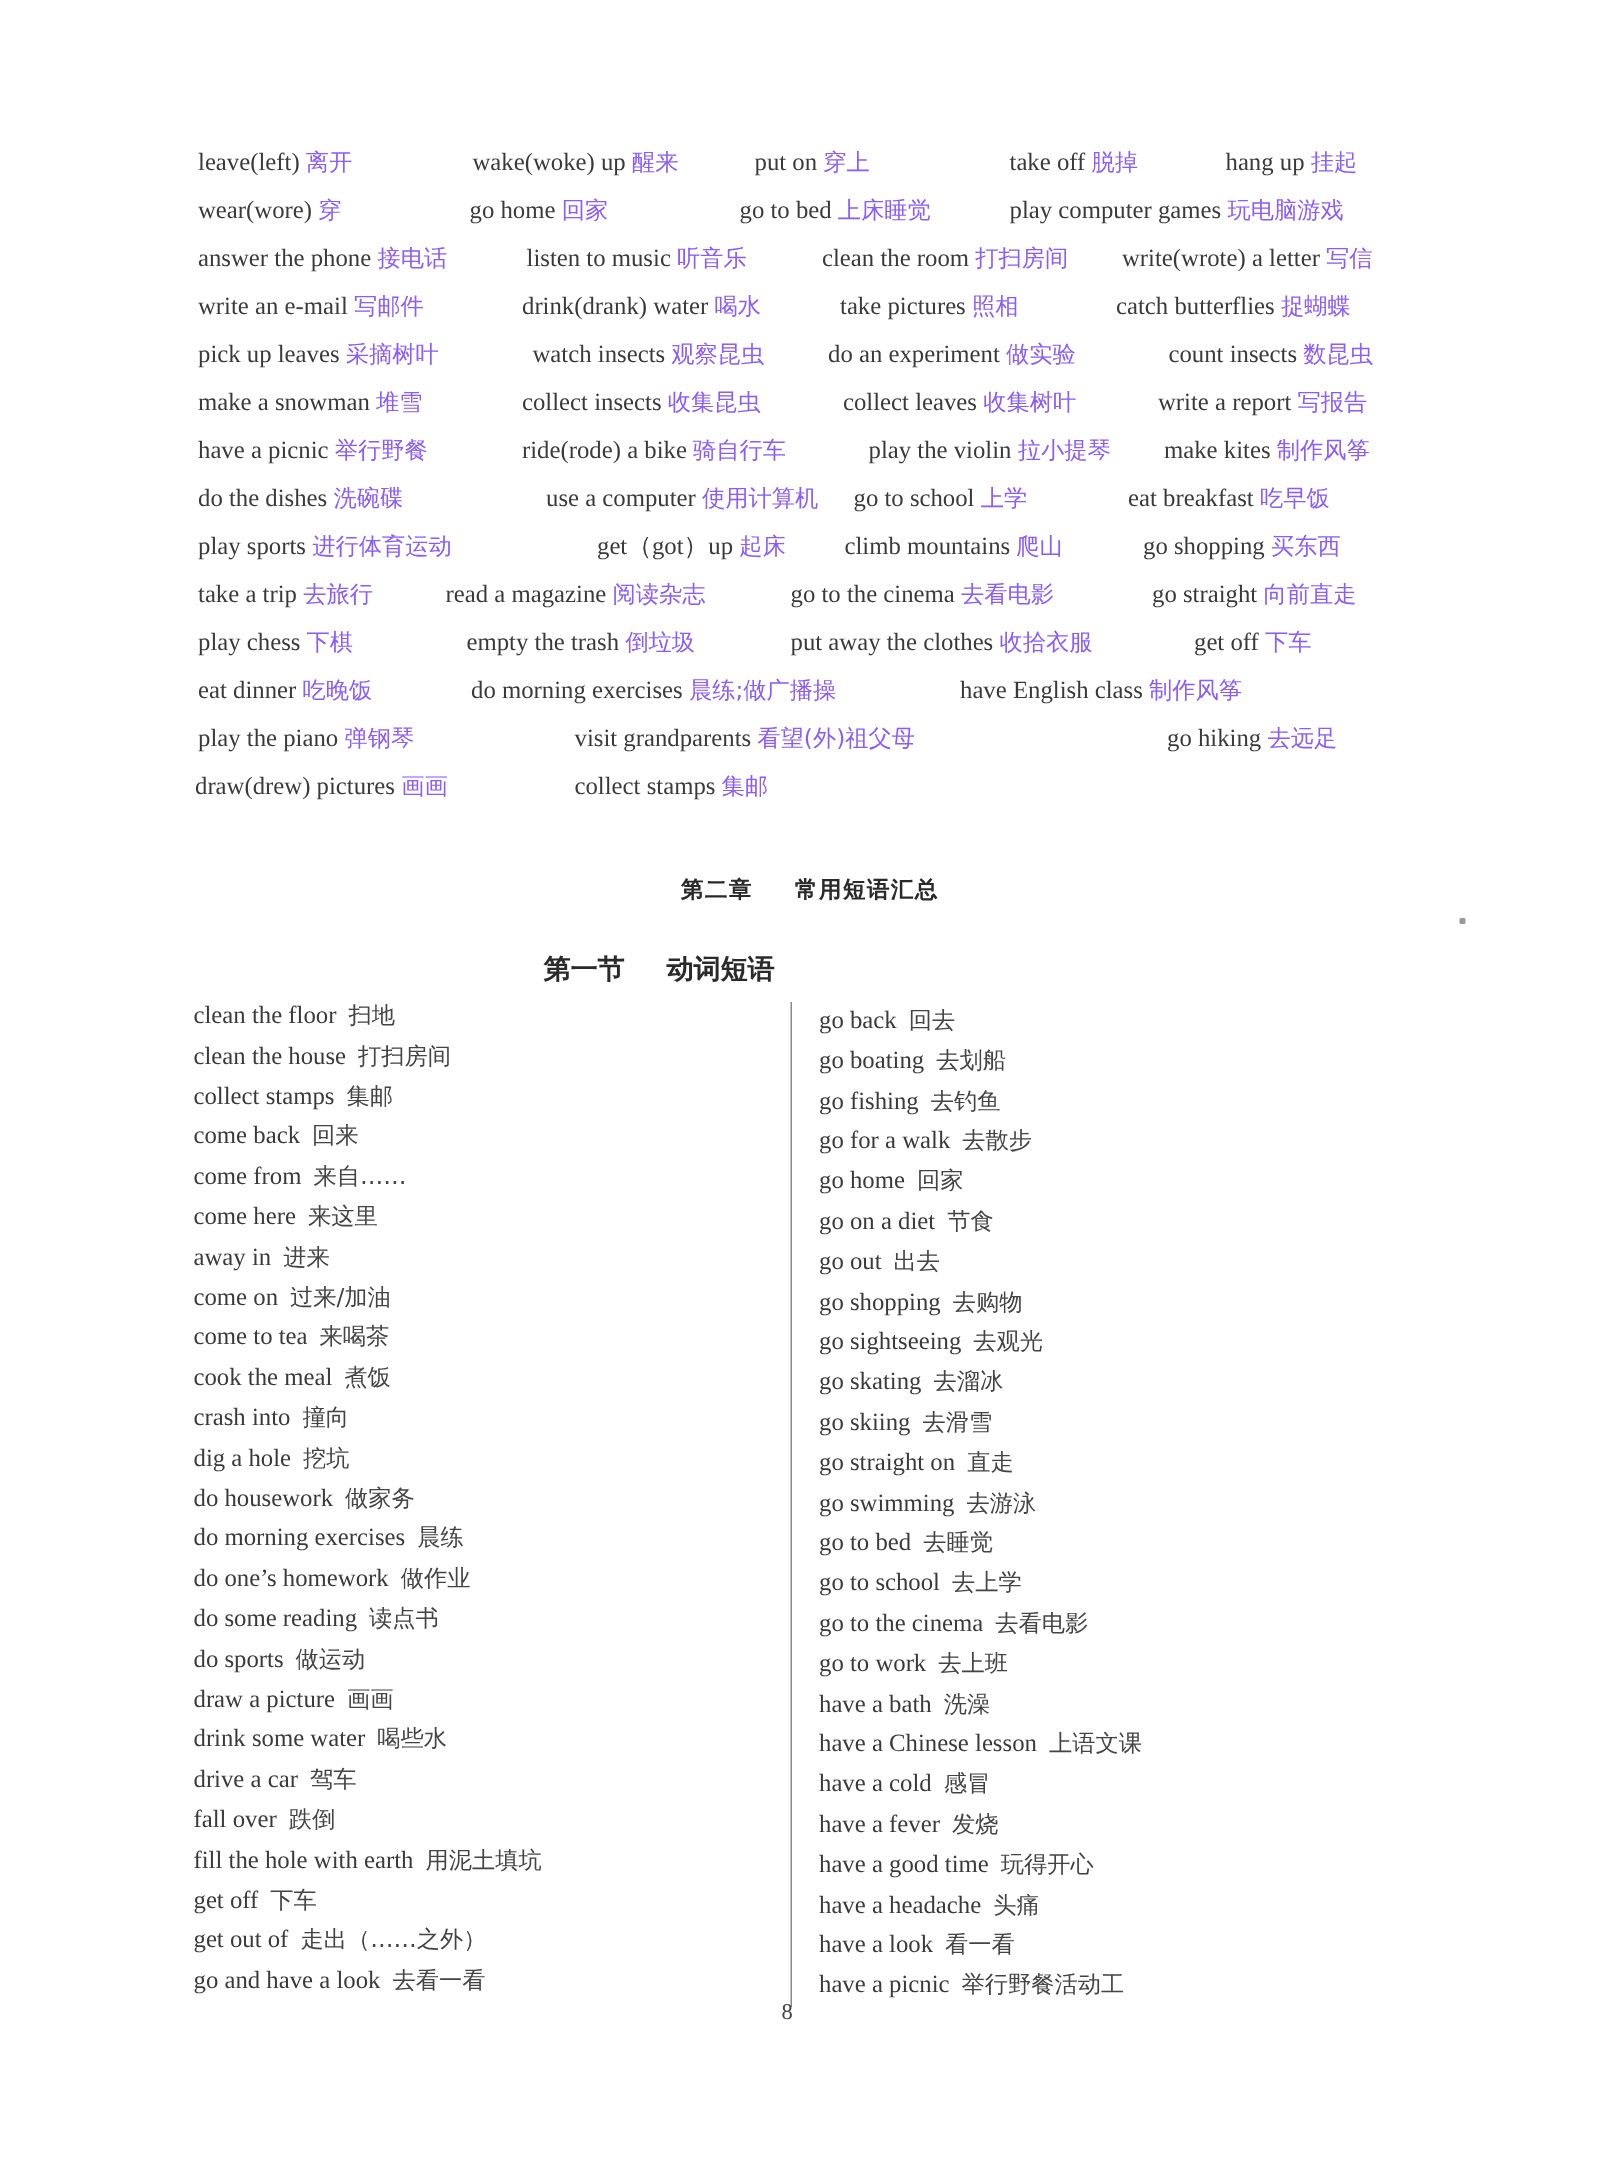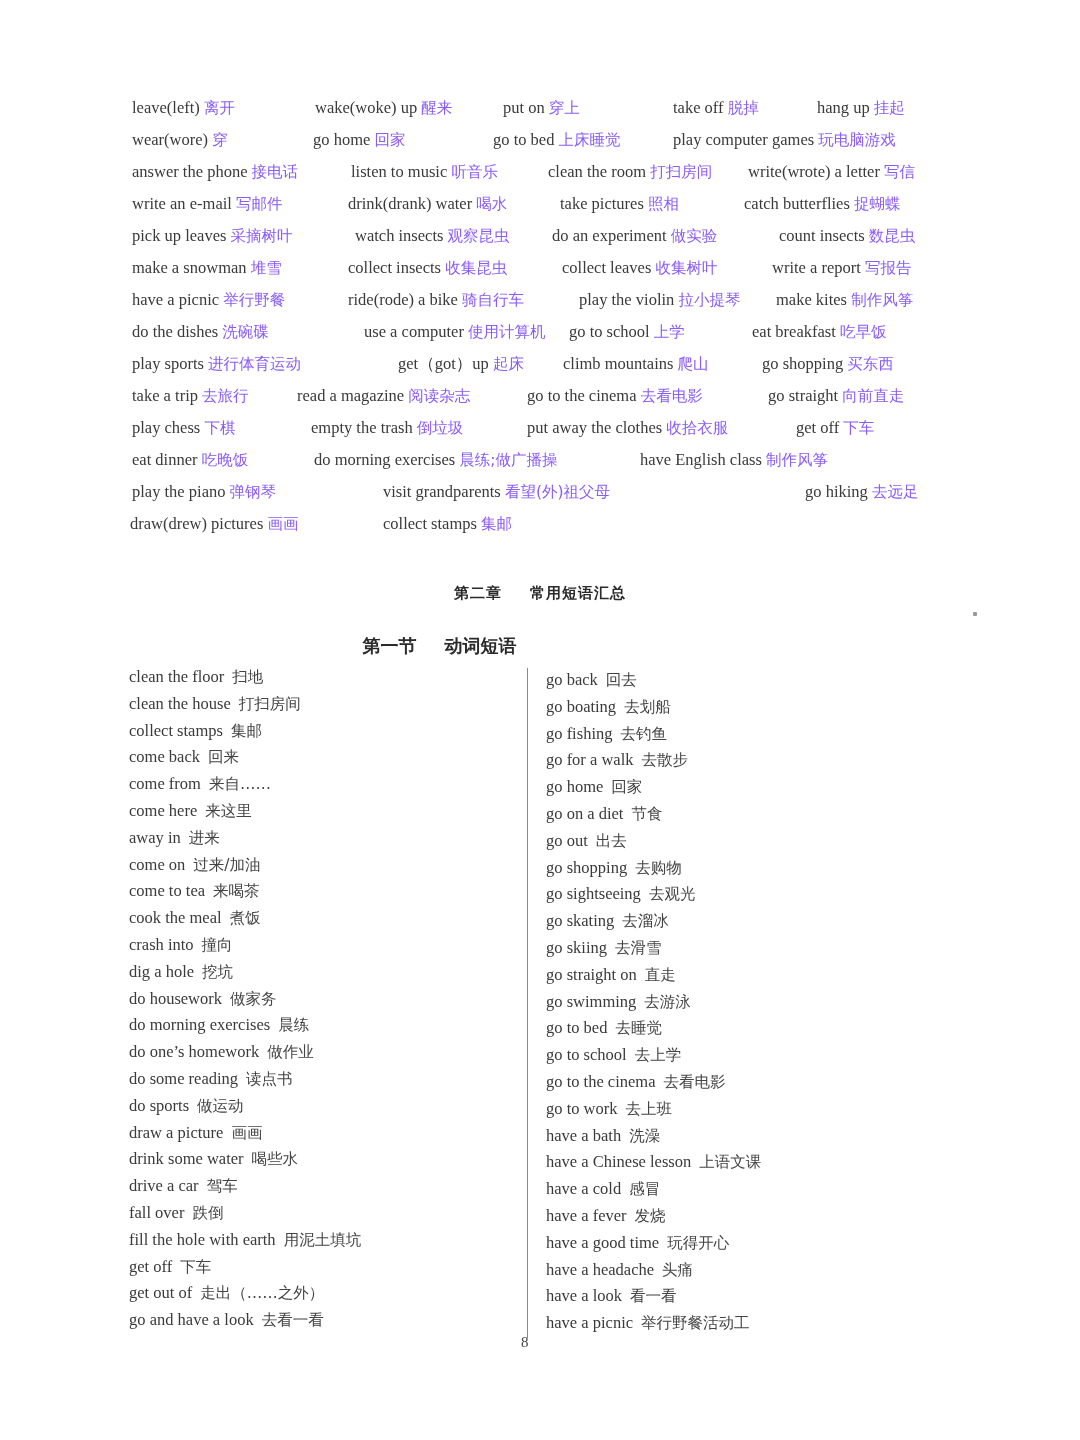--- a/index.html
+++ b/index.html
@@ -86,21 +86,21 @@
     <div class="phrase" style="left: 768px; top: 386px;"><span>go straight</span> <span class="zh">向前直走</span></div>
     <div class="phrase" style="left: 132px; top: 418px;"><span>play chess</span> <span class="zh">下棋</span></div>
     <div class="phrase" style="left: 311px; top: 418px;"><span>empty the trash</span> <span class="zh">倒垃圾</span></div>
     <div class="phrase" style="left: 527px; top: 418px;"><span>put away the clothes</span> <span class="zh">收拾衣服</span></div>
     <div class="phrase" style="left: 796px; top: 418px;"><span>get off</span> <span class="zh">下车</span></div>
     <div class="phrase" style="left: 132px; top: 450px;"><span>eat dinner</span> <span class="zh">吃晚饭</span></div>
     <div class="phrase" style="left: 314px; top: 450px;"><span>do morning exercises</span> <span class="zh">晨练;做广播操</span></div>
     <div class="phrase" style="left: 640px; top: 450px;"><span>have English class</span> <span class="zh">制作风筝</span></div>
     <div class="phrase" style="left: 132px; top: 482px;"><span>play the piano</span> <span class="zh">弹钢琴</span></div>
     <div class="phrase" style="left: 383px; top: 482px;"><span>visit grandparents</span> <span class="zh">看望(外)祖父母</span></div>
-    <div class="phrase" style="left: 778px; top: 482px; margin-left: 27px;"><span>go hiking</span> <span class="zh">去远足</span></div>
+    <div class="phrase" style="left: 778px; top: 482px;"><span>go hiking</span> <span class="zh">去远足</span></div>
     <div class="phrase" style="left: 130px; top: 514px;"><span>draw(drew) pictures</span> <span class="zh">画画</span></div>
     <div class="phrase" style="left: 383px; top: 514px;"><span>collect stamps</span> <span class="zh">集邮</span></div>
   </div>
 
 <div class="chapter-title">
   <span>第二章</span><span class="gap"></span><span>常用短语汇总</span>
 </div>
 
 <div class="section-title">
   <span>第一节</span><span class="gap"></span><span>动词短语</span>

